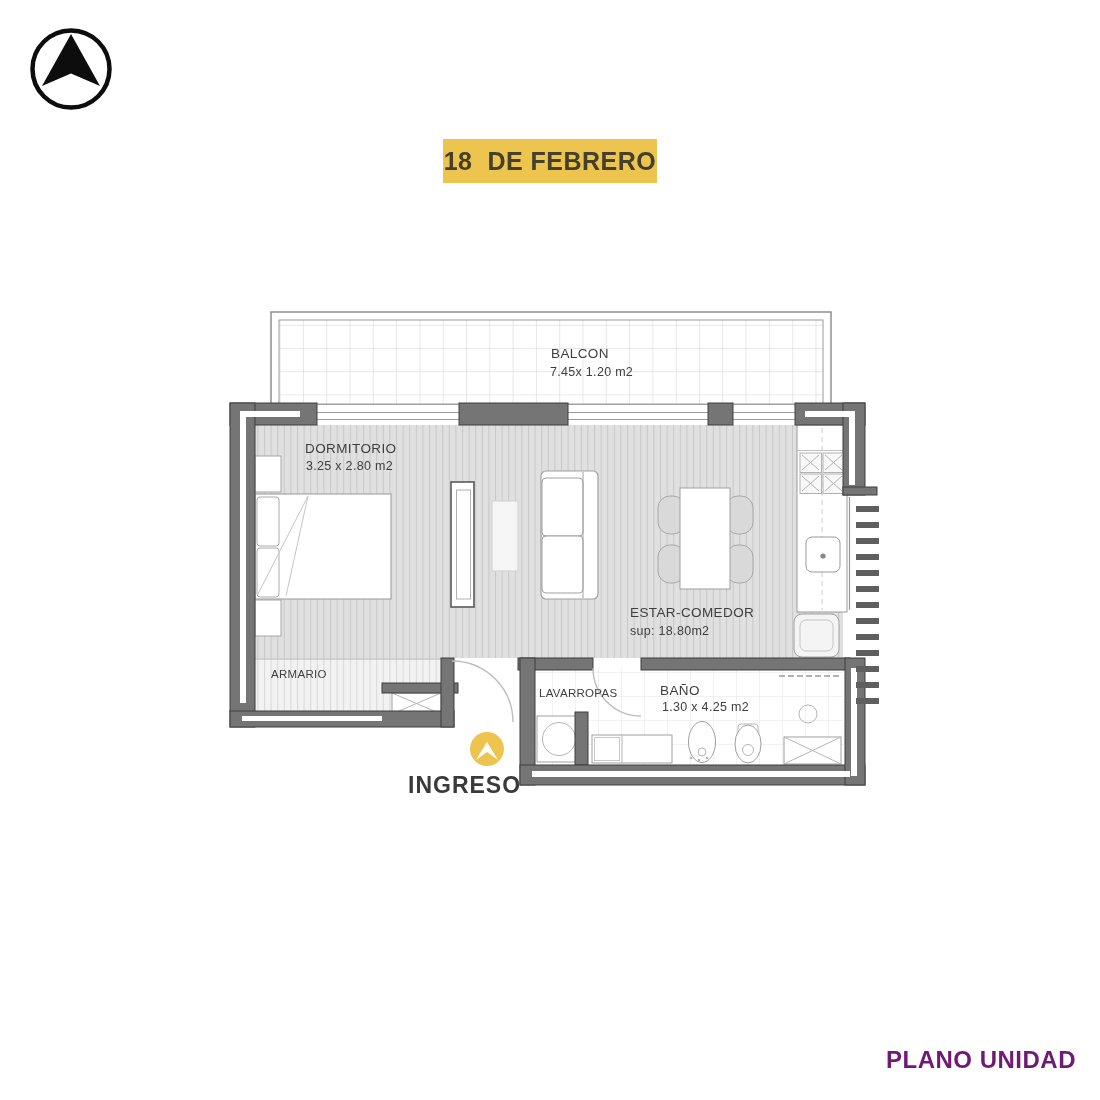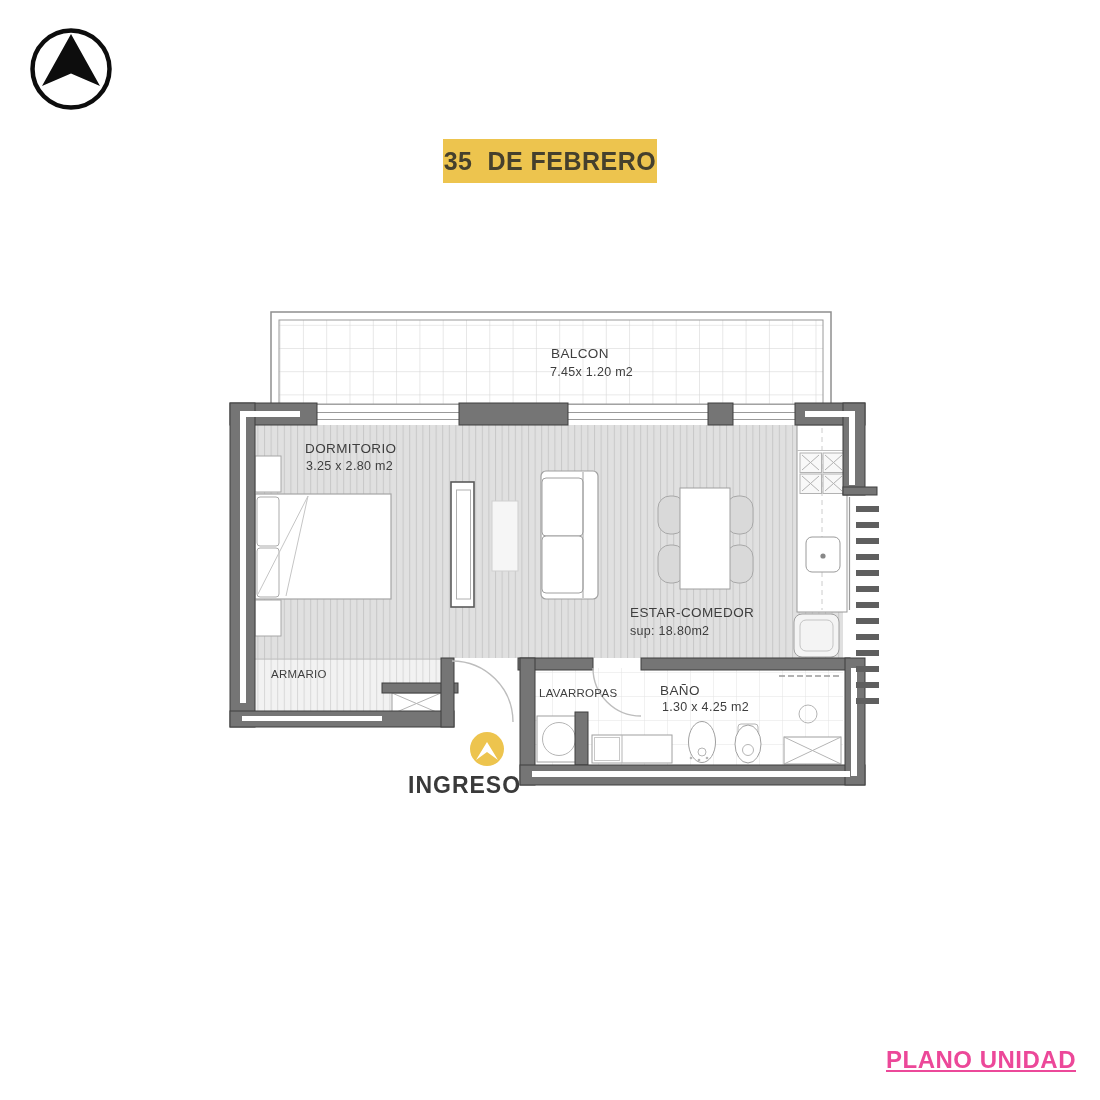--- a/index.html
+++ b/index.html
@@ -11,40 +11,39 @@
   .banner{
     position:absolute;left:443px;top:139px;width:214px;height:44px;
     background:#EDC44E;display:flex;align-items:center;justify-content:center;
   }
   .banner span{
     white-space:pre;font-weight:bold;font-size:25px;color:#45402D;letter-spacing:.5px;
   }
   .plan-svg{position:absolute;left:0;top:0;width:1100px;height:1100px;}
   .footer{
     position:absolute;left:886px;top:1046px;width:200px;
-    font-weight:bold;font-size:24px;color:#ec4899;letter-spacing:.5px;
+    font-weight:bold;font-size:24px;color:#701a75;letter-spacing:.5px;
     white-space:nowrap;
-    text-decoration:underline;
   }
   text{fill:#3E3E3E;}
   .room-lbl{font-size:13.5px;letter-spacing:.4px;}
   .dim-lbl{font-size:12.5px;letter-spacing:.3px;}
   .small-lbl{font-size:11.5px;letter-spacing:.3px;}
   .ingreso-lbl{font-size:23px;font-weight:bold;letter-spacing:1px;fill:#3A3A3A;}
 </style>
 </head>
 <body>
 
 <svg class="logo" viewBox="0 0 90 90">
   <circle cx="45" cy="44" r="38.5" fill="none" stroke="#0d0d0d" stroke-width="4.5"></circle>
   <path d="M45 9 L74 61 L45 48.5 L16 61 Z" fill="#0d0d0d"></path>
 </svg>
 
 <div class="banner">
-  <span>35  DE FEBRERO</span>
+  <span>18  DE FEBRERO</span>
 </div>
 
 <svg class="plan-svg" viewBox="0 0 1100 1100">
   <defs>
     <pattern id="pFloor" width="6.6" height="12" patternUnits="userSpaceOnUse">
       <rect width="6.6" height="12" fill="#e0e0e0"></rect>
       <rect width="1" height="12" fill="#c8c8c8"></rect>
     </pattern>
     <pattern id="pArmario" width="6.6" height="12" patternUnits="userSpaceOnUse">
       <rect width="6.6" height="12" fill="#f2f2f2"></rect>

